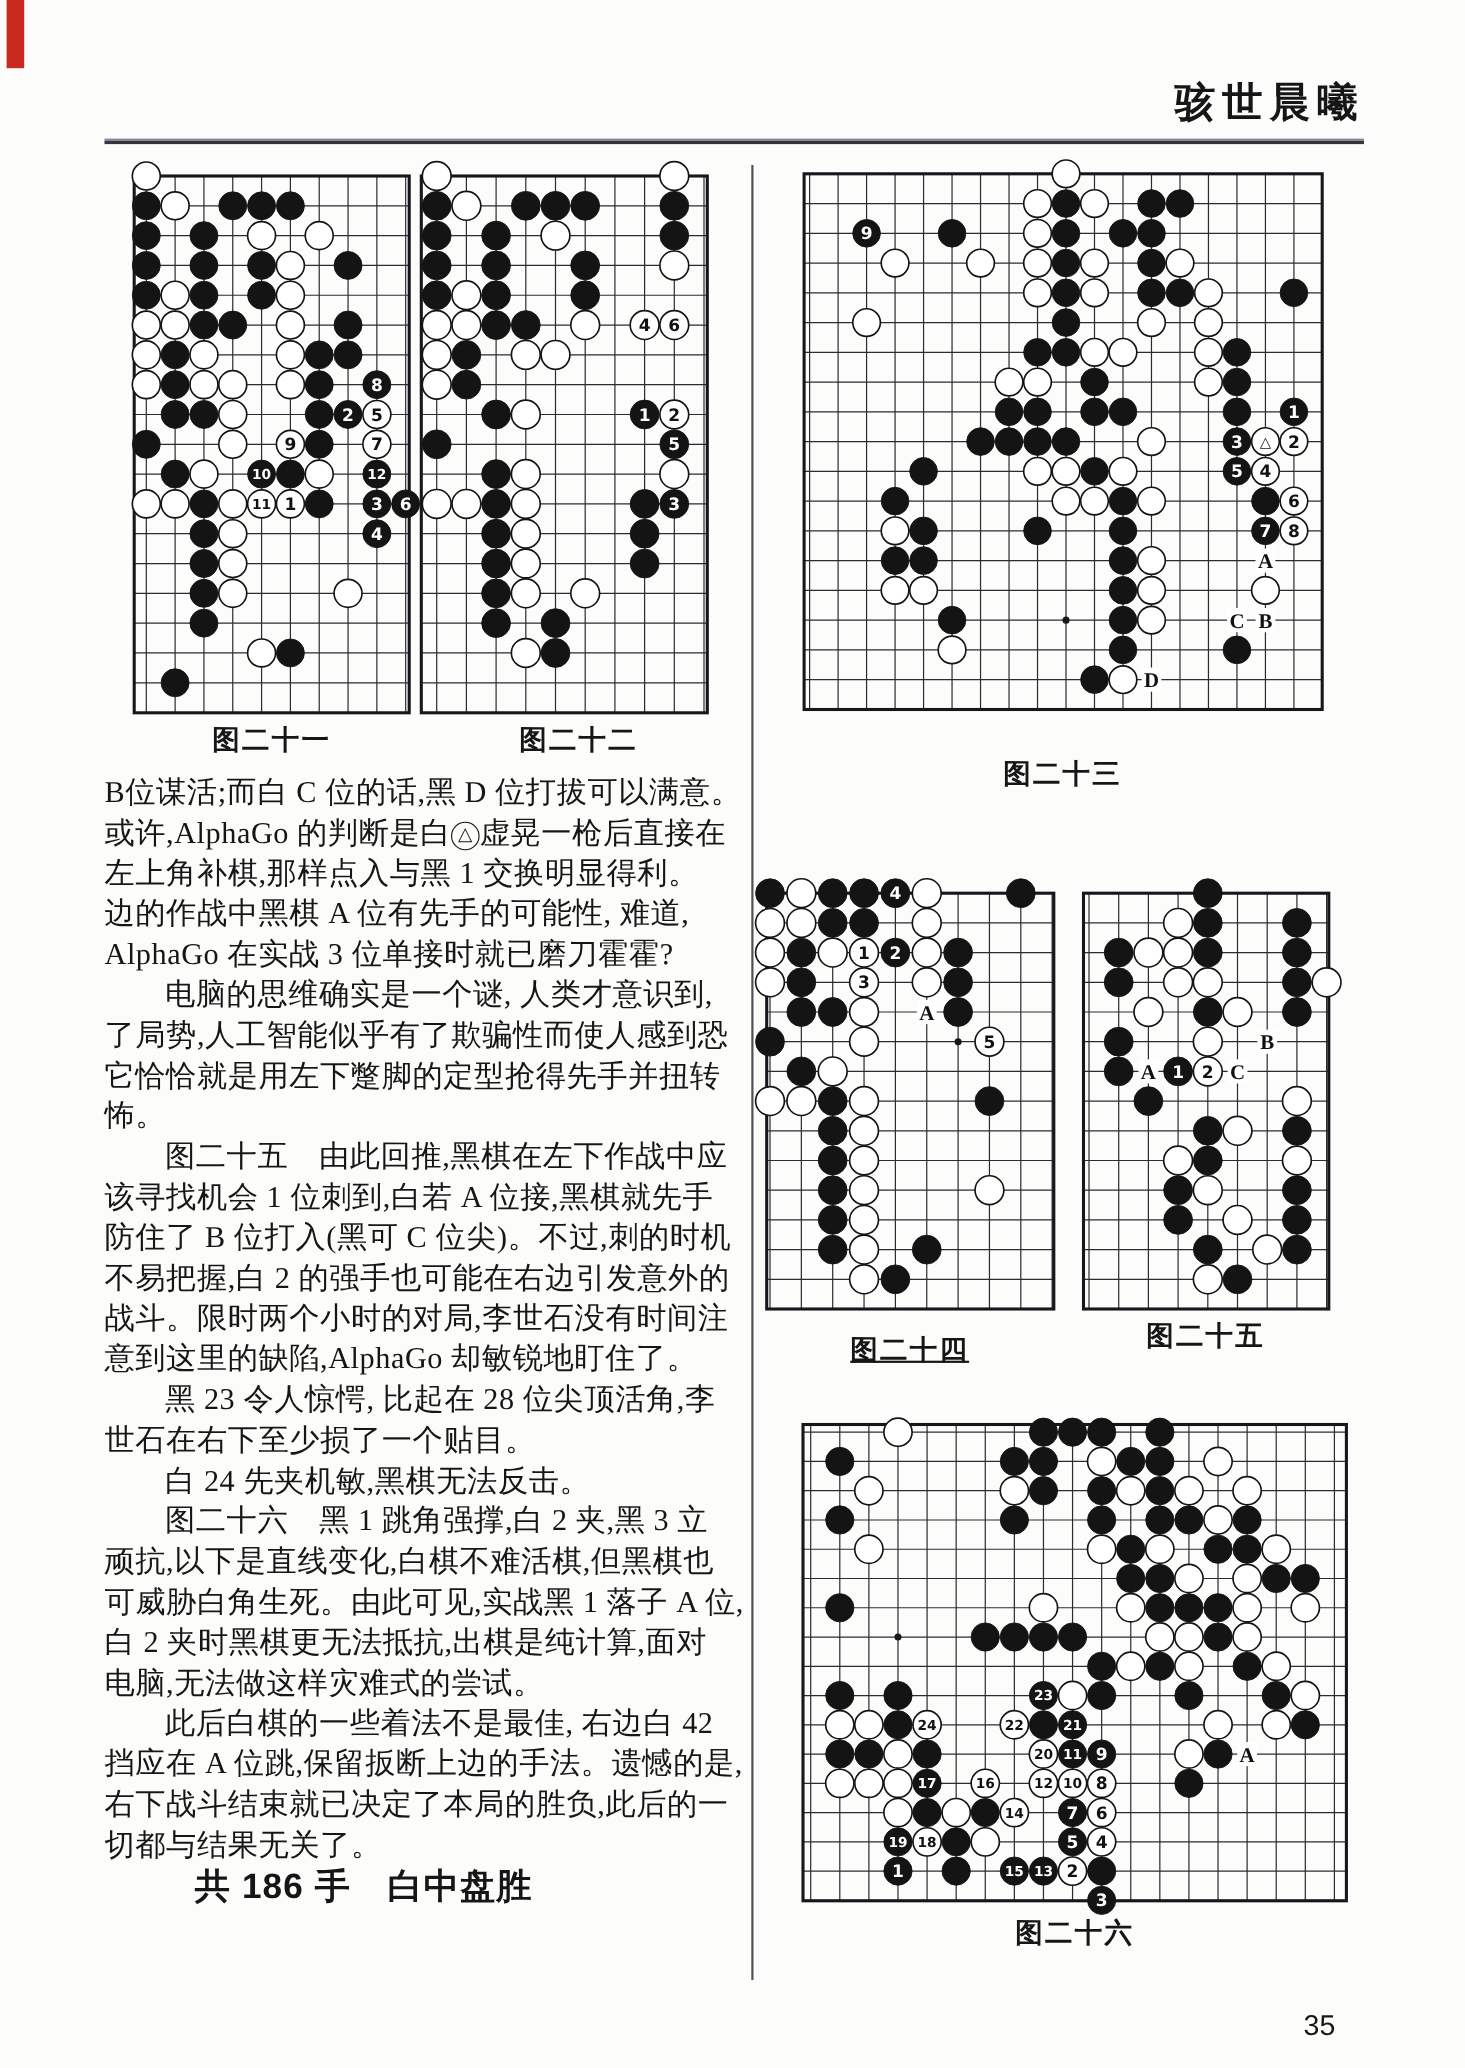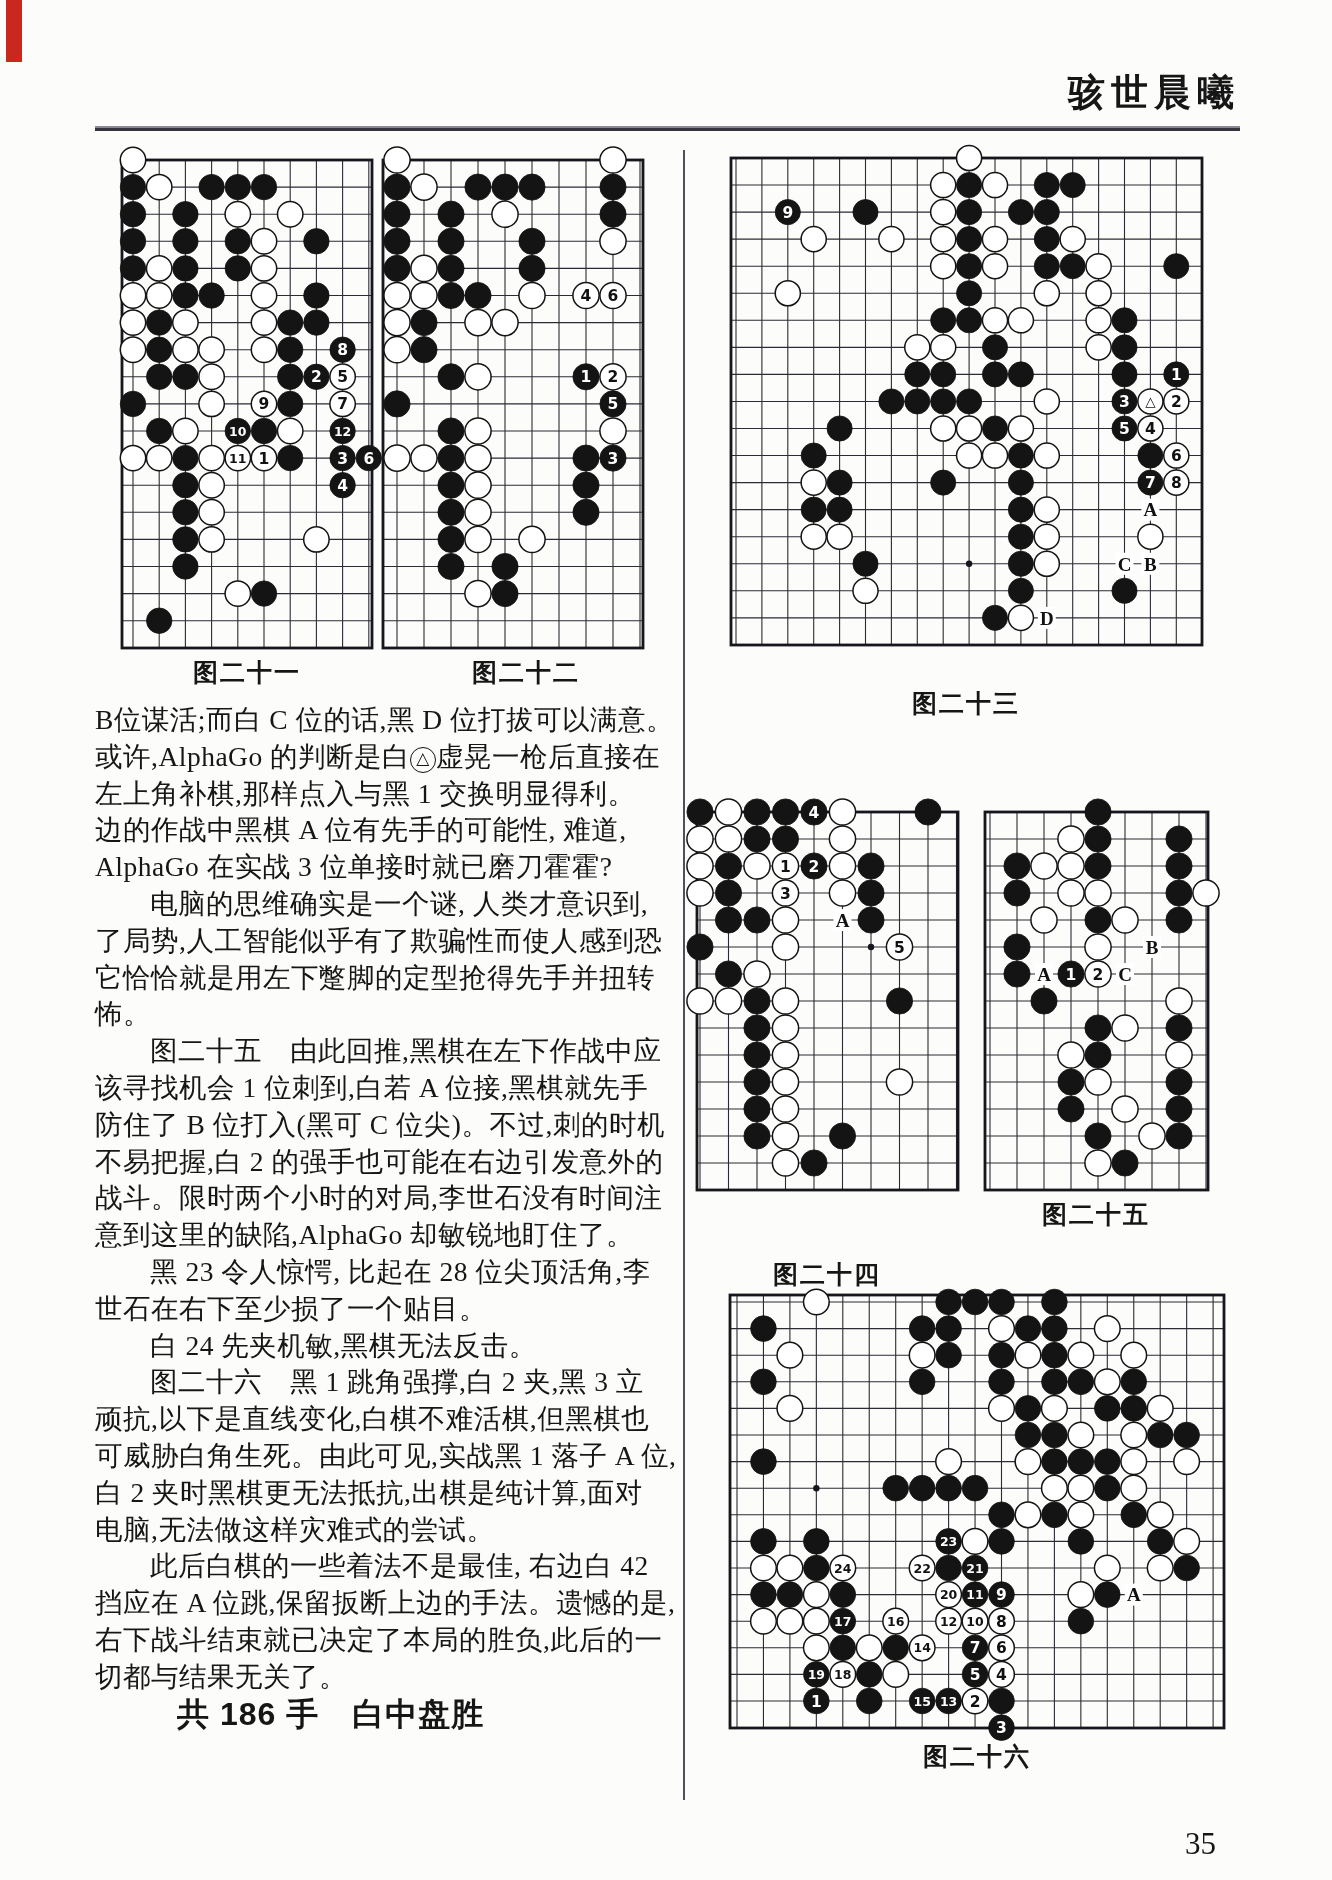--- a/index.html
+++ b/index.html
@@ -4,21 +4,21 @@
 <style>
   html,body{margin:0;padding:0;}
   body{width:1332px;height:1880px;position:relative;background:#fcfcfa;
        font-family:"Liberation Serif","DejaVu Serif",serif;color:#161616;overflow:hidden;}
   #red-mark{position:absolute;left:6px;top:0;width:16px;height:62px;background:#c9281e;}
   #header-title{position:absolute;right:92px;top:68px;font-size:37px;font-weight:bold;
        letter-spacing:6px;font-family:"Liberation Serif","DejaVu Serif",serif;}
   #header-rule{position:absolute;left:95px;top:126px;width:1145px;height:0;
        border-top:2px solid #8a8a96;border-bottom:3px solid #35353f;}
   #col-divider{position:absolute;left:683px;top:150px;width:2px;height:1650px;background:#50505a;}
-  #page-number{position:absolute;left:1185px;top:1826px;font-size:31px;font-family:Liberation Serif, serif;}
+  #page-number{position:absolute;left:1185px;top:1826px;font-size:26px;font-family:Liberation Sans, sans-serif;}
   #text-col{position:absolute;left:95px;top:702px;width:575px;}
   .tline{font-size:27.5px;line-height:36.8px;white-space:nowrap;letter-spacing:0.5px;}
   .tline.ind{padding-left:55px;}
   .tline.bold{font-weight:bold;font-family:"Liberation Sans","DejaVu Sans",sans-serif;
        font-size:32px;padding-left:82px;letter-spacing:1px;}
   .tri{display:inline-block;border:1.6px solid #111;border-radius:50%;width:24px;height:24px;
        line-height:22px;text-align:center;font-size:17px;vertical-align:2px;}
   .caption{position:absolute;transform:translateX(-50%);font-size:25px;font-weight:bold;
        letter-spacing:2px;font-family:"Liberation Serif","DejaVu Serif",serif;}
 </style>
@@ -1090,21 +1090,21 @@
         <circle cx="785.5" cy="1163" r="13.094999999999999" fill="#ffffff" stroke="#141414" stroke-width="1.5"></circle>
       </g>
       <g>
         <circle cx="814" cy="1163" r="13.094999999999999" fill="#141414" stroke="#141414" stroke-width="0.8"></circle>
       </g>
       <g>
         <rect x="833.5" y="909" width="18" height="22" fill="#ffffff"></rect>
         <text x="842.5" y="920" text-anchor="middle" dy="0.36em" font-family="&quot;Liberation Serif&quot;,&quot;DejaVu Serif&quot;,serif" font-size="19" font-weight="bold" fill="#111">A</text>
       </g>
     </svg>
-    <div class="caption" style="left: 827px; top: 1258px;">图二十四</div>
+    <div class="caption" style="left: 827px; top: 1210px; text-decoration: underline;">图二十四</div>
     <svg width="255" height="410" viewBox="969 796 255 410" style="position: absolute; left: 969px; top: 796px;">
       <line x1="990" y1="812" x2="990" y2="1190" stroke="#2b2b33" stroke-width="1.1"></line>
       <line x1="1017" y1="812" x2="1017" y2="1190" stroke="#2b2b33" stroke-width="1.1"></line>
       <line x1="1044" y1="812" x2="1044" y2="1190" stroke="#2b2b33" stroke-width="1.1"></line>
       <line x1="1071" y1="812" x2="1071" y2="1190" stroke="#2b2b33" stroke-width="1.1"></line>
       <line x1="1098" y1="812" x2="1098" y2="1190" stroke="#2b2b33" stroke-width="1.1"></line>
       <line x1="1125" y1="812" x2="1125" y2="1190" stroke="#2b2b33" stroke-width="1.1"></line>
       <line x1="1152" y1="812" x2="1152" y2="1190" stroke="#2b2b33" stroke-width="1.1"></line>
       <line x1="1179" y1="812" x2="1179" y2="1190" stroke="#2b2b33" stroke-width="1.1"></line>
       <line x1="1206" y1="812" x2="1206" y2="1190" stroke="#2b2b33" stroke-width="1.1"></line>

